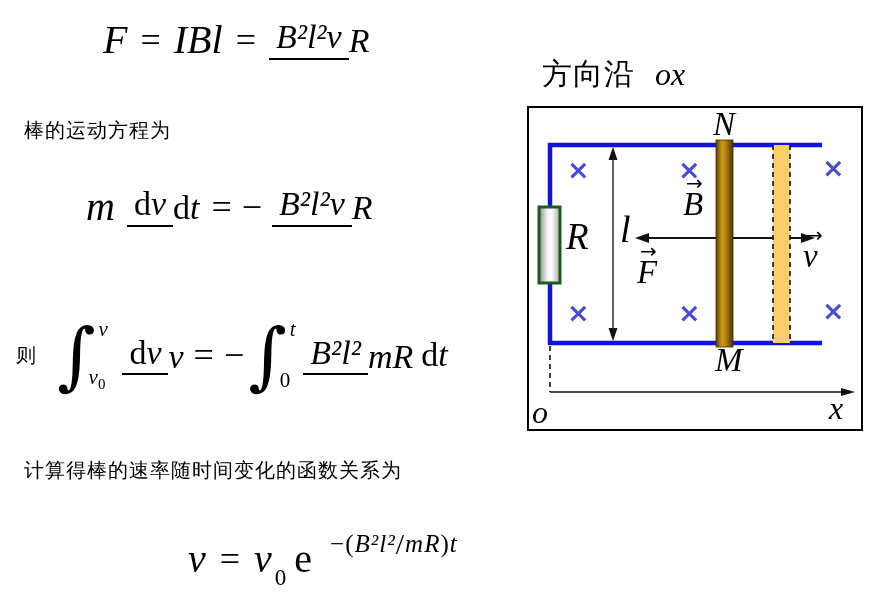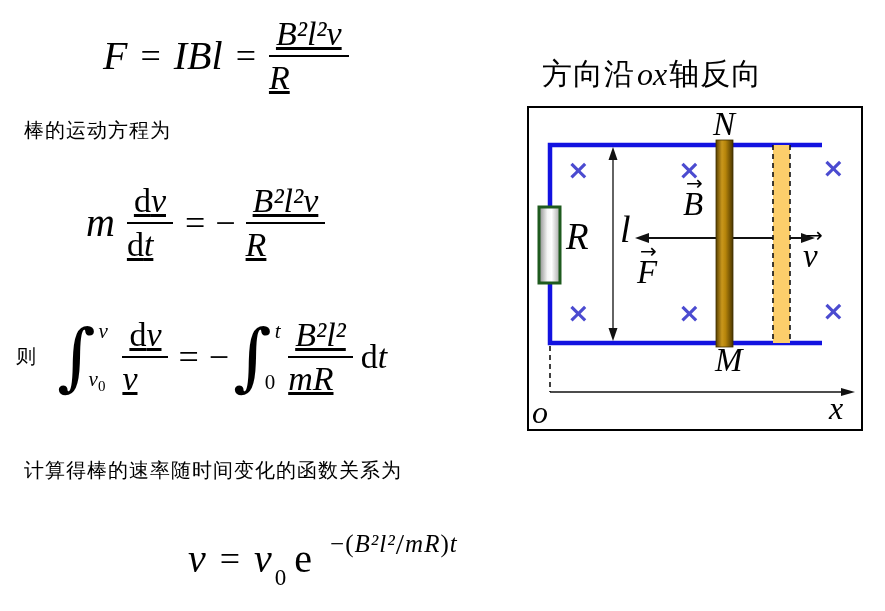--- a/index.html
+++ b/index.html
@@ -3,22 +3,22 @@
 <meta charset="utf-8">
 <style>
   html,body{margin:0;padding:0;background:#fff;}
   .canvas{position:relative;width:885px;height:611px;background:#ffffff;overflow:hidden;
           font-family:"Liberation Serif",serif;color:#000;}
   .abs{position:absolute;}
   .it{font-style:italic;}
   .rm{font-style:normal;}
   .cjk{font-style:normal;letter-spacing:1px;}
   
-  .eqrow{display:flex;align-items:center;white-space:nowrap;}
-  .frac{display:inline-flex;flex-direction:column;vertical-align:middle;text-decoration:underline;}
+  .eqrow{display:flex;align-items:center;white-space:nowrap;gap:18px;}
+  .frac{display:inline-flex;flex-direction:row;align-items:center;vertical-align:middle;}
   .frac .num{padding:0 7px 3px 7px;border-bottom:2.5px solid #000;line-height:1.05;}
   .frac .den{padding-top:3px;line-height:1.05;}
   .f40{font-size:40px;} .f34{font-size:34px;}
   .f30{font-size:30px;} .f29{font-size:20px;}
   .op{font-size:36px;font-style:normal;}
   
   .int-wrap{display:inline-flex;align-items:center;}
   .int-glyph{font-family:"DejaVu Serif",serif;font-size:74px;line-height:0.82;font-style:normal;}
   .int-bounds{display:inline-flex;flex-direction:column;justify-content:space-between;height:76px;
               font-size:21px;font-style:italic;margin-left:0px;}
@@ -54,21 +54,20 @@
       <span class="num it">B²l²v</span>
       <span class="den it">R</span>
     </span>
   </div>
 
   <div class="abs cjk f29" style="left:24px;top:117px;">棒的运动方程为</div>
 
   <div class="abs eqrow f30" style="left:542px;top:44px;">
     <span class="cjk">方向沿</span>
     <span class="it" style="font-size:32px;margin:12px 2px;">ox</span>
-    <span class="cjk">轴反向</span>
   </div>
 
   <div class="abs eqrow" style="left:86px;top:183px;gap:12px;">
     <span class="it f40">m</span>
     <span class="frac f34">
       <span class="num"><span class="rm">d</span><span class="it">v</span></span>
       <span class="den"><span class="rm">d</span><span class="it">t</span></span>
     </span>
     <span class="op">=</span>
     <span class="op" style="margin:0 -2px;">−</span>

